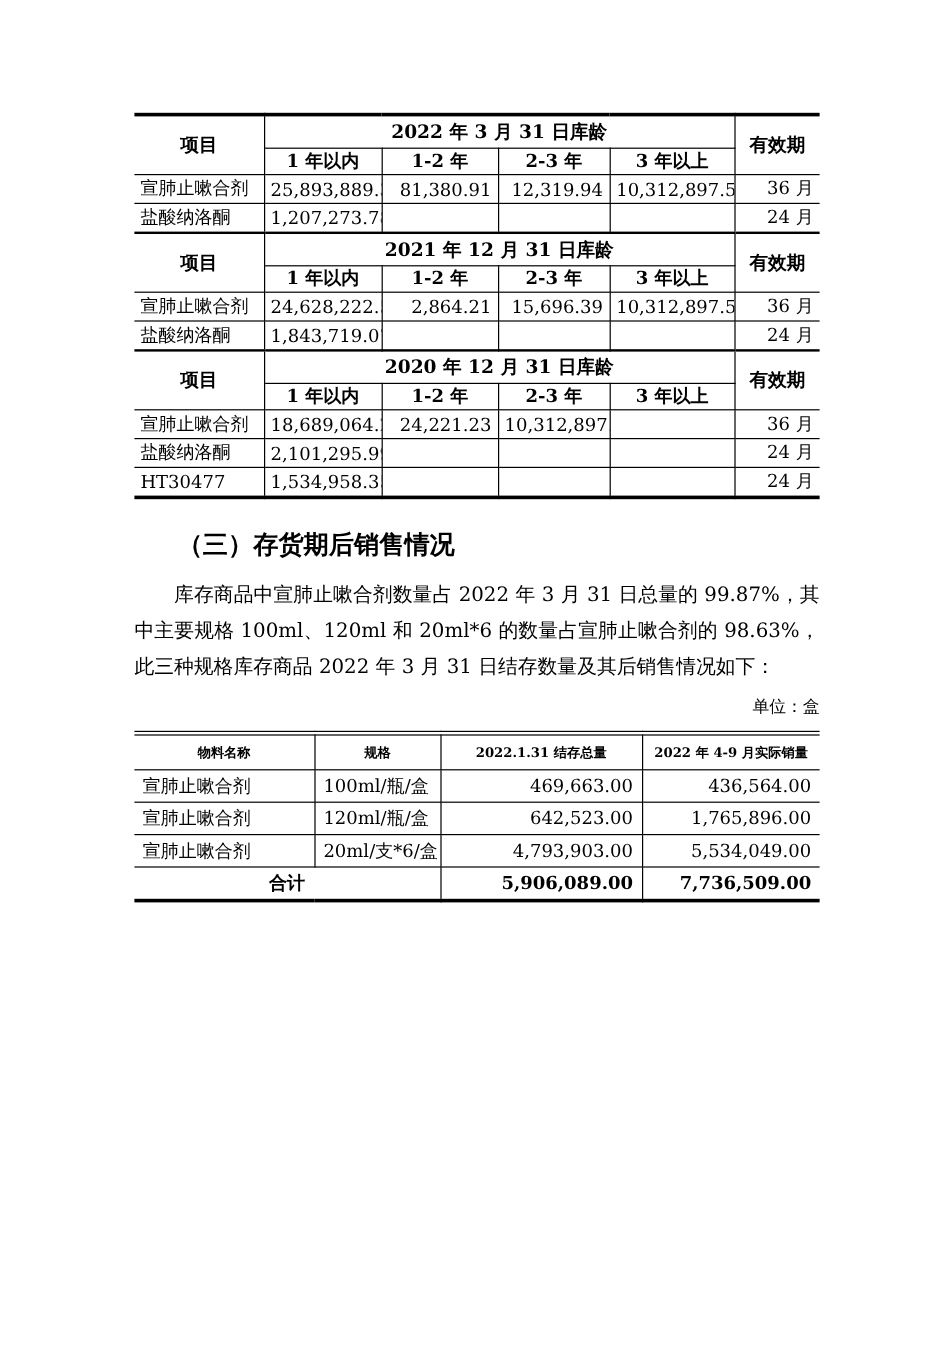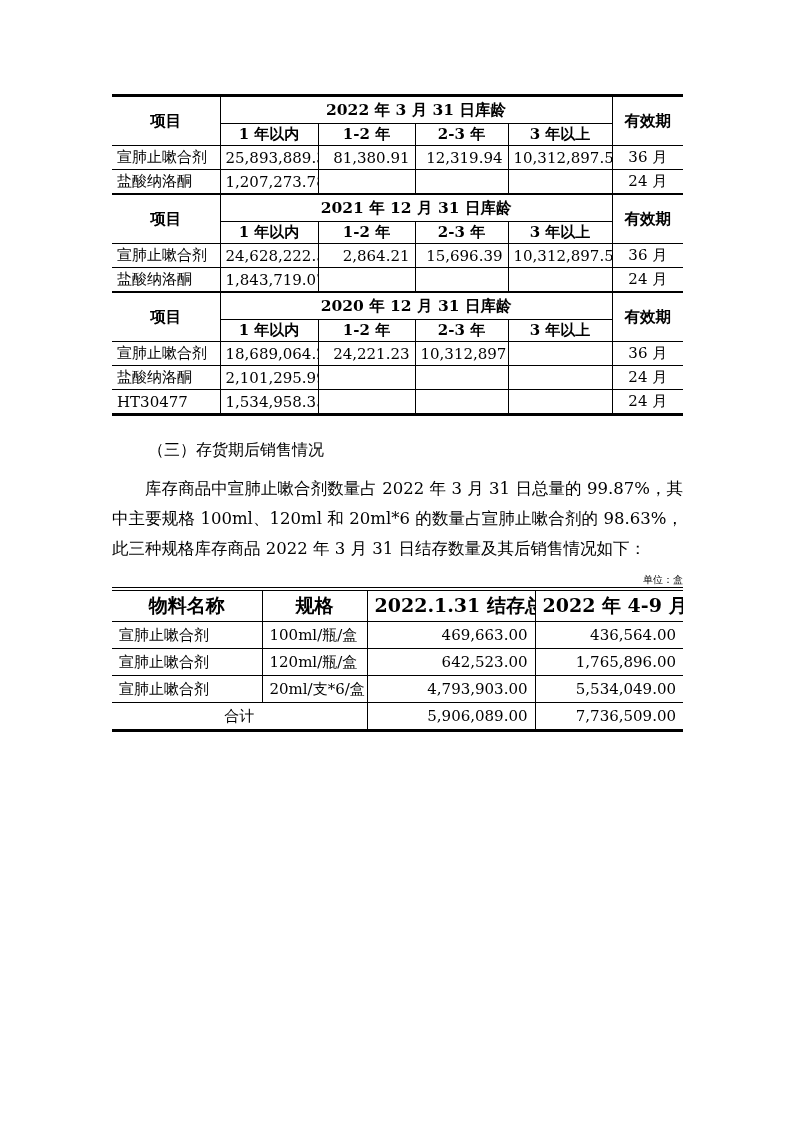--- a/index.html
+++ b/index.html
@@ -10,39 +10,39 @@
   
   table.t1{border-collapse:collapse;width:571px;table-layout:fixed;
            border-top:3px solid #000;border-bottom:3px solid #000;
            border-left:hidden;border-right:hidden;font-size:15px;}
   table.t1 td{border:1px solid #000;padding:1px 5px;height:21px;overflow:hidden;white-space:nowrap;}
   table.t1 tr.sec-head td{font-weight:bold;text-align:center;font-size:15.5px;height:24px;}
   table.t1 tr.sec-start td{border-top:2px solid #000;}
   table.t1 tr.sub-head td{font-weight:bold;text-align:center;height:19px;margin-top:15px;}
   table.t1 td.name{text-align:left;}
   table.t1 td.num{text-align:right;}
-  table.t1 td.val{text-align:center;}
+  table.t1 td.val{text-align:right;}
 
   
   .para{font-size:16.5px;line-height:30px;text-align:justify;text-indent:33px;margin:0;}
   .p1{margin-top:7px;}
-  .heading{font-size:16px;font-weight:normal;margin:24px 0 13px 0;text-indent:36px;}
-  .unit{margin:9px 0 0 0;text-align:right;font-size:10px;}
+  .heading{font-size:21px;font-weight:bold;margin:24px 0 13px 0;text-indent:36px;}
+  .unit{margin:9px 0 11px 0;text-align:right;font-size:14px;}
   .p4{margin-top:12px;}
 
   
   table.t2{border-collapse:collapse;width:571px;table-layout:fixed;
            border-top:4px double #000;border-bottom:3px solid #000;
            border-left:hidden;border-right:hidden;font-size:15px;}
   table.t2 td{border:1px solid #000;padding:2px 7px;height:22px;overflow:hidden;white-space:nowrap;}
-  table.t2 tr.head td{font-weight:bold;text-align:center;font-size:19px;height:24px;}
+  table.t2 tr.head td{font-weight:bold;text-align:center;font-size:11px;height:24px;}
   table.t2 td.name{text-align:left;}
   table.t2 td.spec{text-align:left;}
   table.t2 td.num{text-align:right;}
-  table.t2 tr.total td{font-weight:normal;margin-top:29px;}
+  table.t2 tr.total td{font-weight:bold;margin-top:29px;}
   table.t2 tr.total td.label{text-align:center;}
 </style>
 </head>
 <body>
 
 <div class="page">
   <div class="content">
 
     <table class="t1">
       <colgroup>

